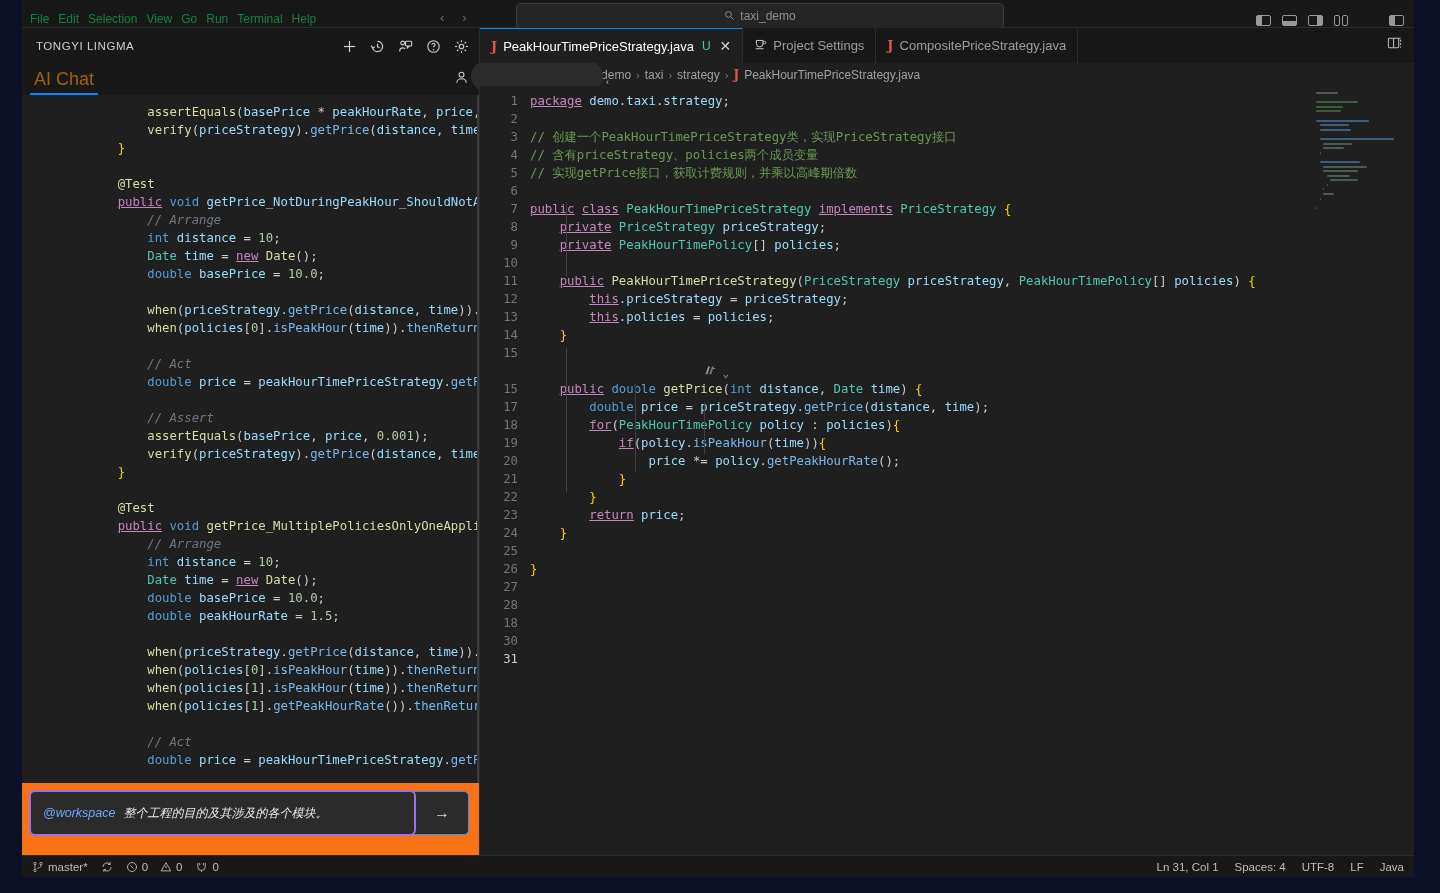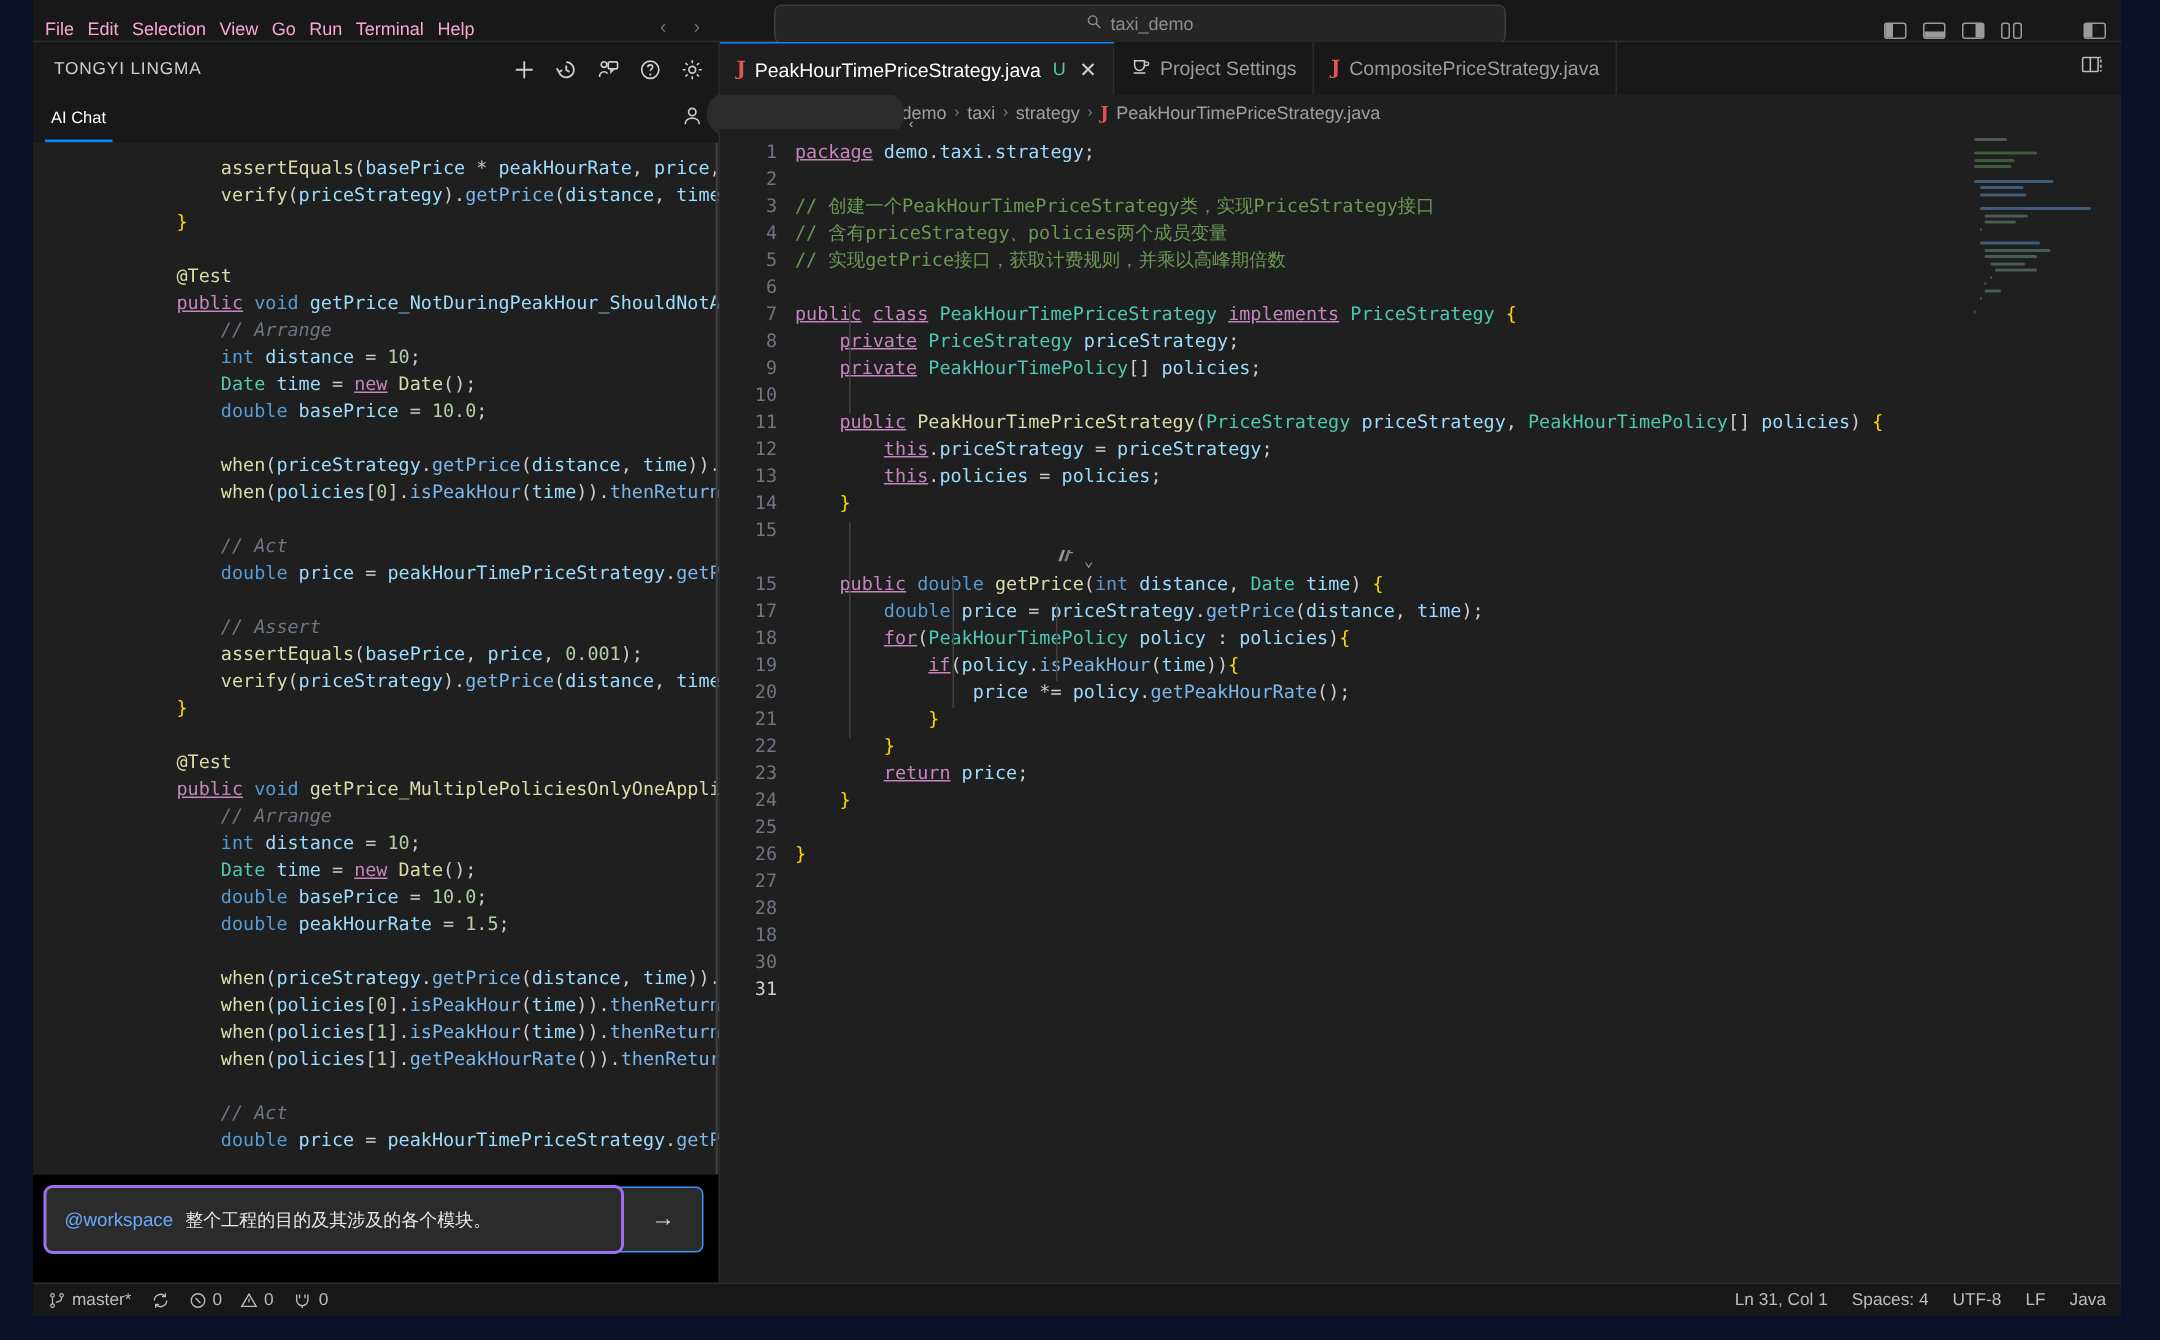--- a/index.html
+++ b/index.html
@@ -25,21 +25,21 @@
     background: #181818;
     display: flex; align-items: center;
     position: relative;
     border-bottom: 1px solid #2b2b2b;
   }
   .menu {
     display: flex; align-items: flex-end; gap: 9px;
     padding-left: 8px; height: 100%;
   }
   .menu span {
-    color: #f9a8d4; font-size: 12px; line-height: 12px;
+    color: #15803d; font-size: 12px; line-height: 12px;
     padding-bottom: 2px; white-space: nowrap;
   }
   .navarrows {
     position: absolute; left: 418px; bottom: 2px;
     display: flex; gap: 18px; color: #6e6e6e; font-size: 13px;
   }
   .quickinput {
     position: absolute; left: 494px; bottom: -2px; width: 488px; height: 26px;
     background: #252526; border: 1px solid #3c3c3c; border-radius: 5px;
     display: flex; align-items: center; justify-content: center; gap: 5px;
@@ -81,21 +81,21 @@
   }
   .lingma-acts { display: flex; align-items: center; gap: 13px; }
   .lingma-acts svg { display: block; }
 
   .chat-tabs {
     height: 31px; flex: 0 0 31px;
     display: flex; align-items: center; padding: 0 10px 0 2px;
     position: relative;
   }
   .chat-tab {
-    color: #ffffff; font-size: 11px; padding: 0 10px; line-height: 31px;
+    color: #a16207; font-size: 18px; padding: 0 10px; line-height: 31px;
     position: relative; height: 31px;
   }
   .chat-tab::after {
     content: ""; position: absolute; left: 6px; right: 6px; bottom: 0;
     height: 2px; background: #0a84ff;
   }
   .chat-tab-right {
     margin-left: auto; display: flex; align-items: center; gap: 6px;
     position: relative;
   }
@@ -115,21 +115,21 @@
     font-size: 12.3px; line-height: 18px;
     white-space: pre; color: #cccccc;
     padding-left: 66px; padding-top: 4px;
   }
   .chat-scroll::after {
     content: ""; position: absolute; right: 0; top: 0; bottom: 0; width: 2px;
     background: #3b3b3b;
   }
 
   
-  .composer-wrap { flex: 0 0 72px; background: #000000; padding: 8px 10px 10px 8px; }
+  .composer-wrap { flex: 0 0 72px; background: #f97316; padding: 8px 10px 10px 8px; font-style: italic; }
   .composer {
     position: relative; height: 44px;
     border: 1.5px solid #3794ff; border-radius: 5px;
     background: #2b2b2b; display: flex; align-items: stretch;
   }
   .composer-field {
     flex: 1 1 auto; display: flex; align-items: center; gap: 8px;
     padding: 0 12px;
     border: 2px solid #a06ef0; border-radius: 6px;
     margin: -2px 0 -2px -2px;

